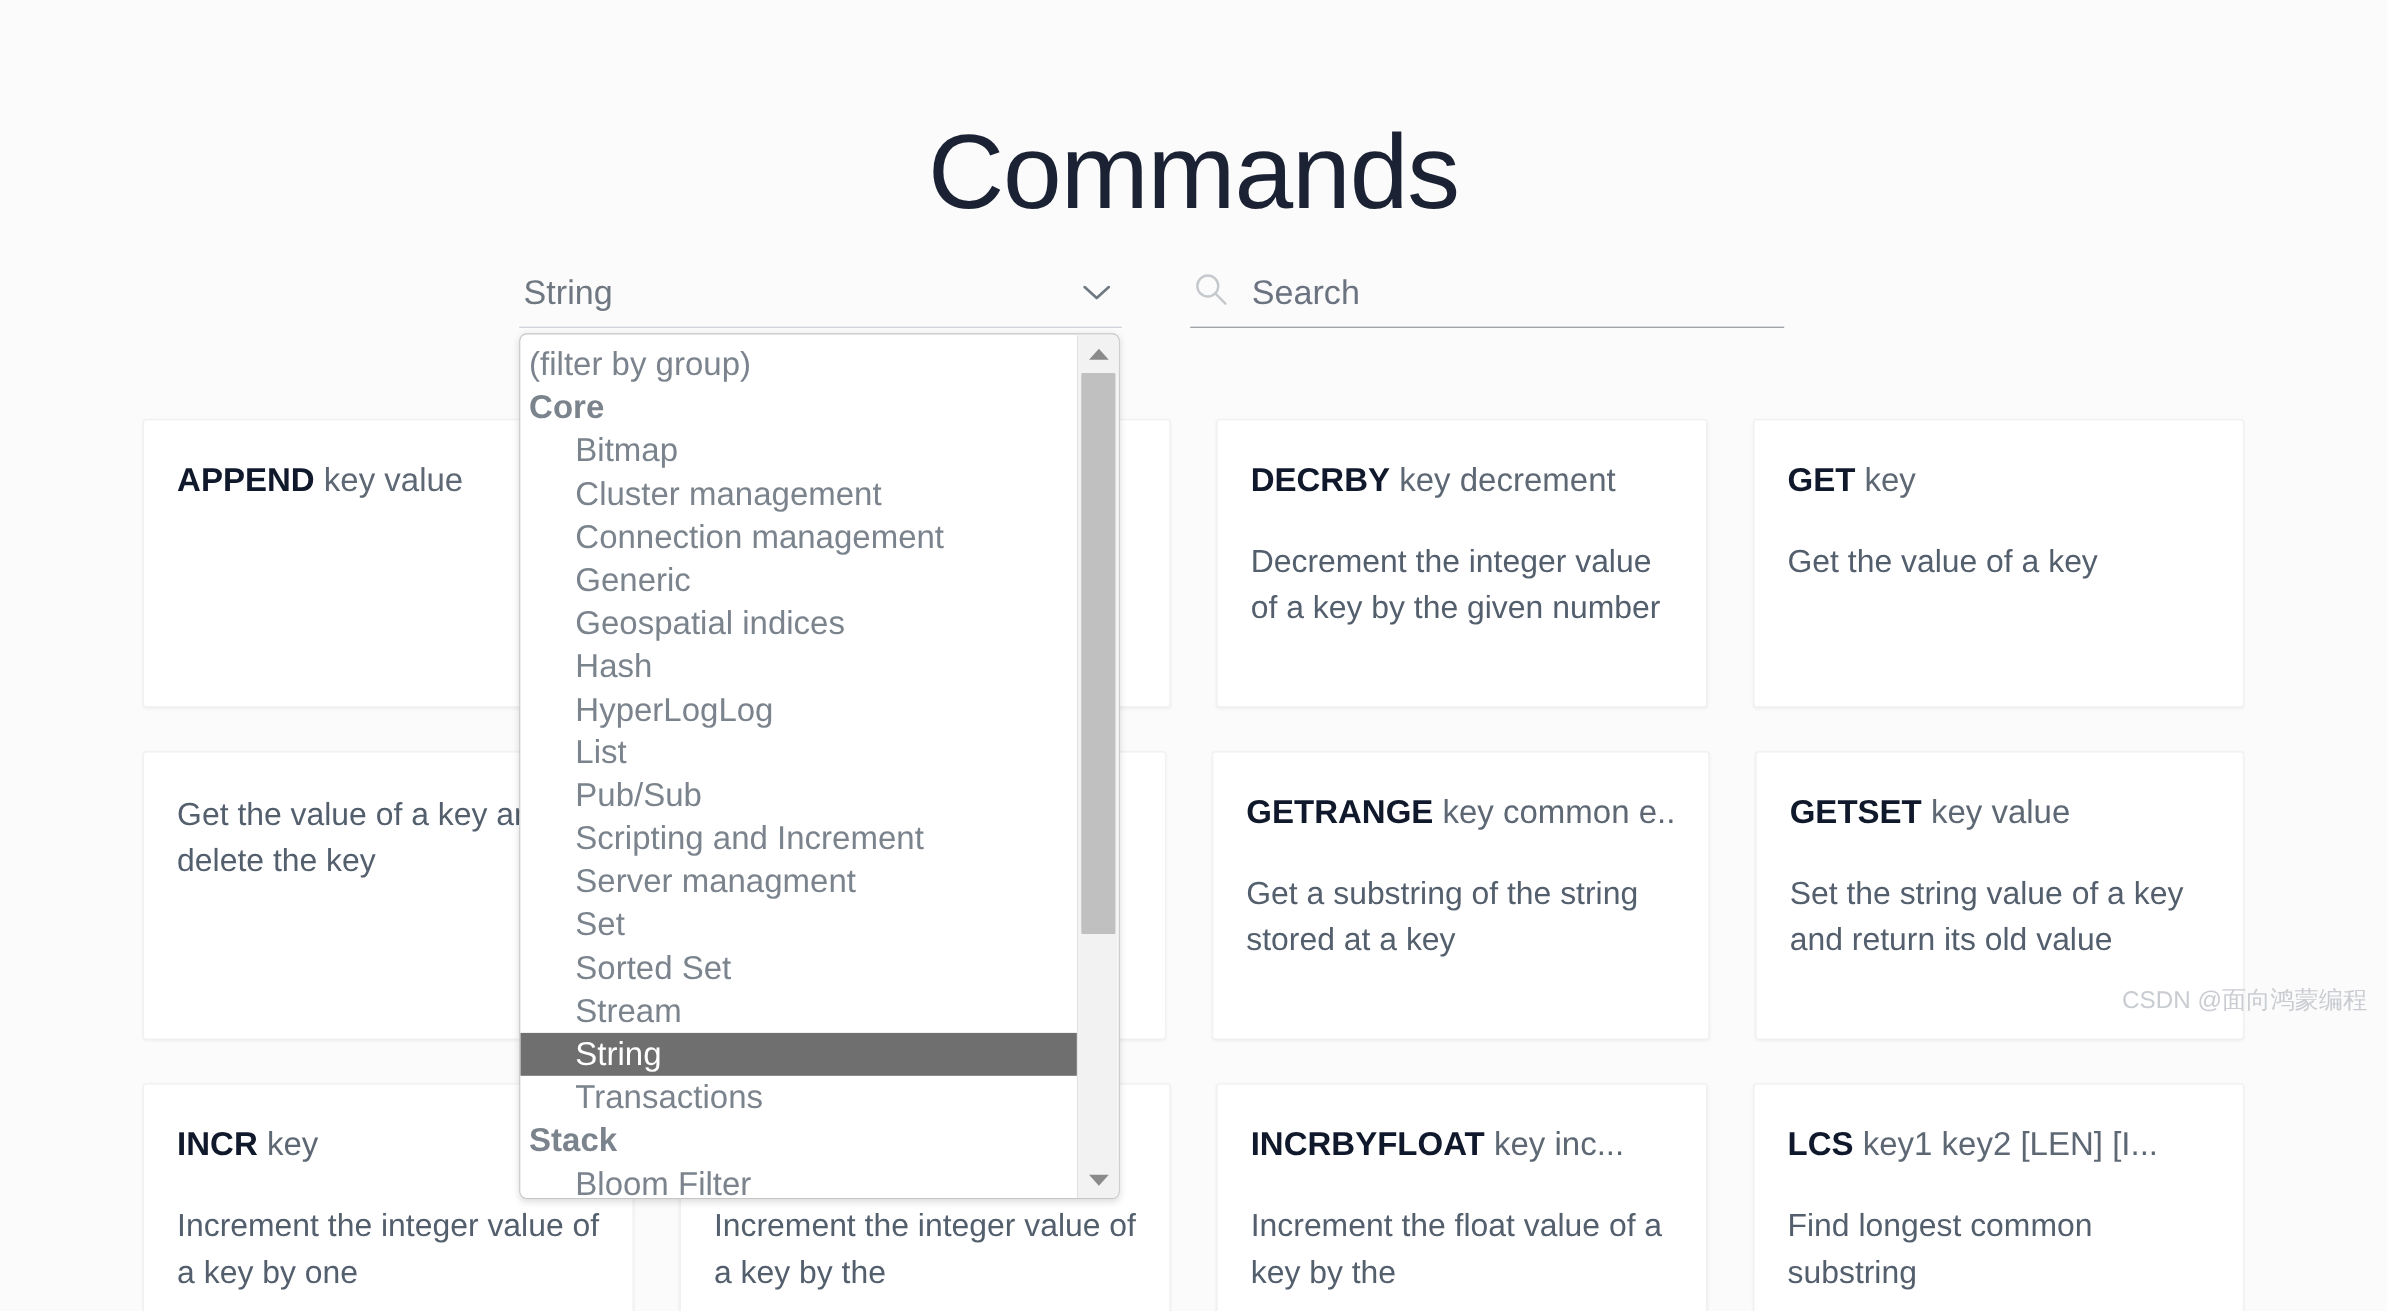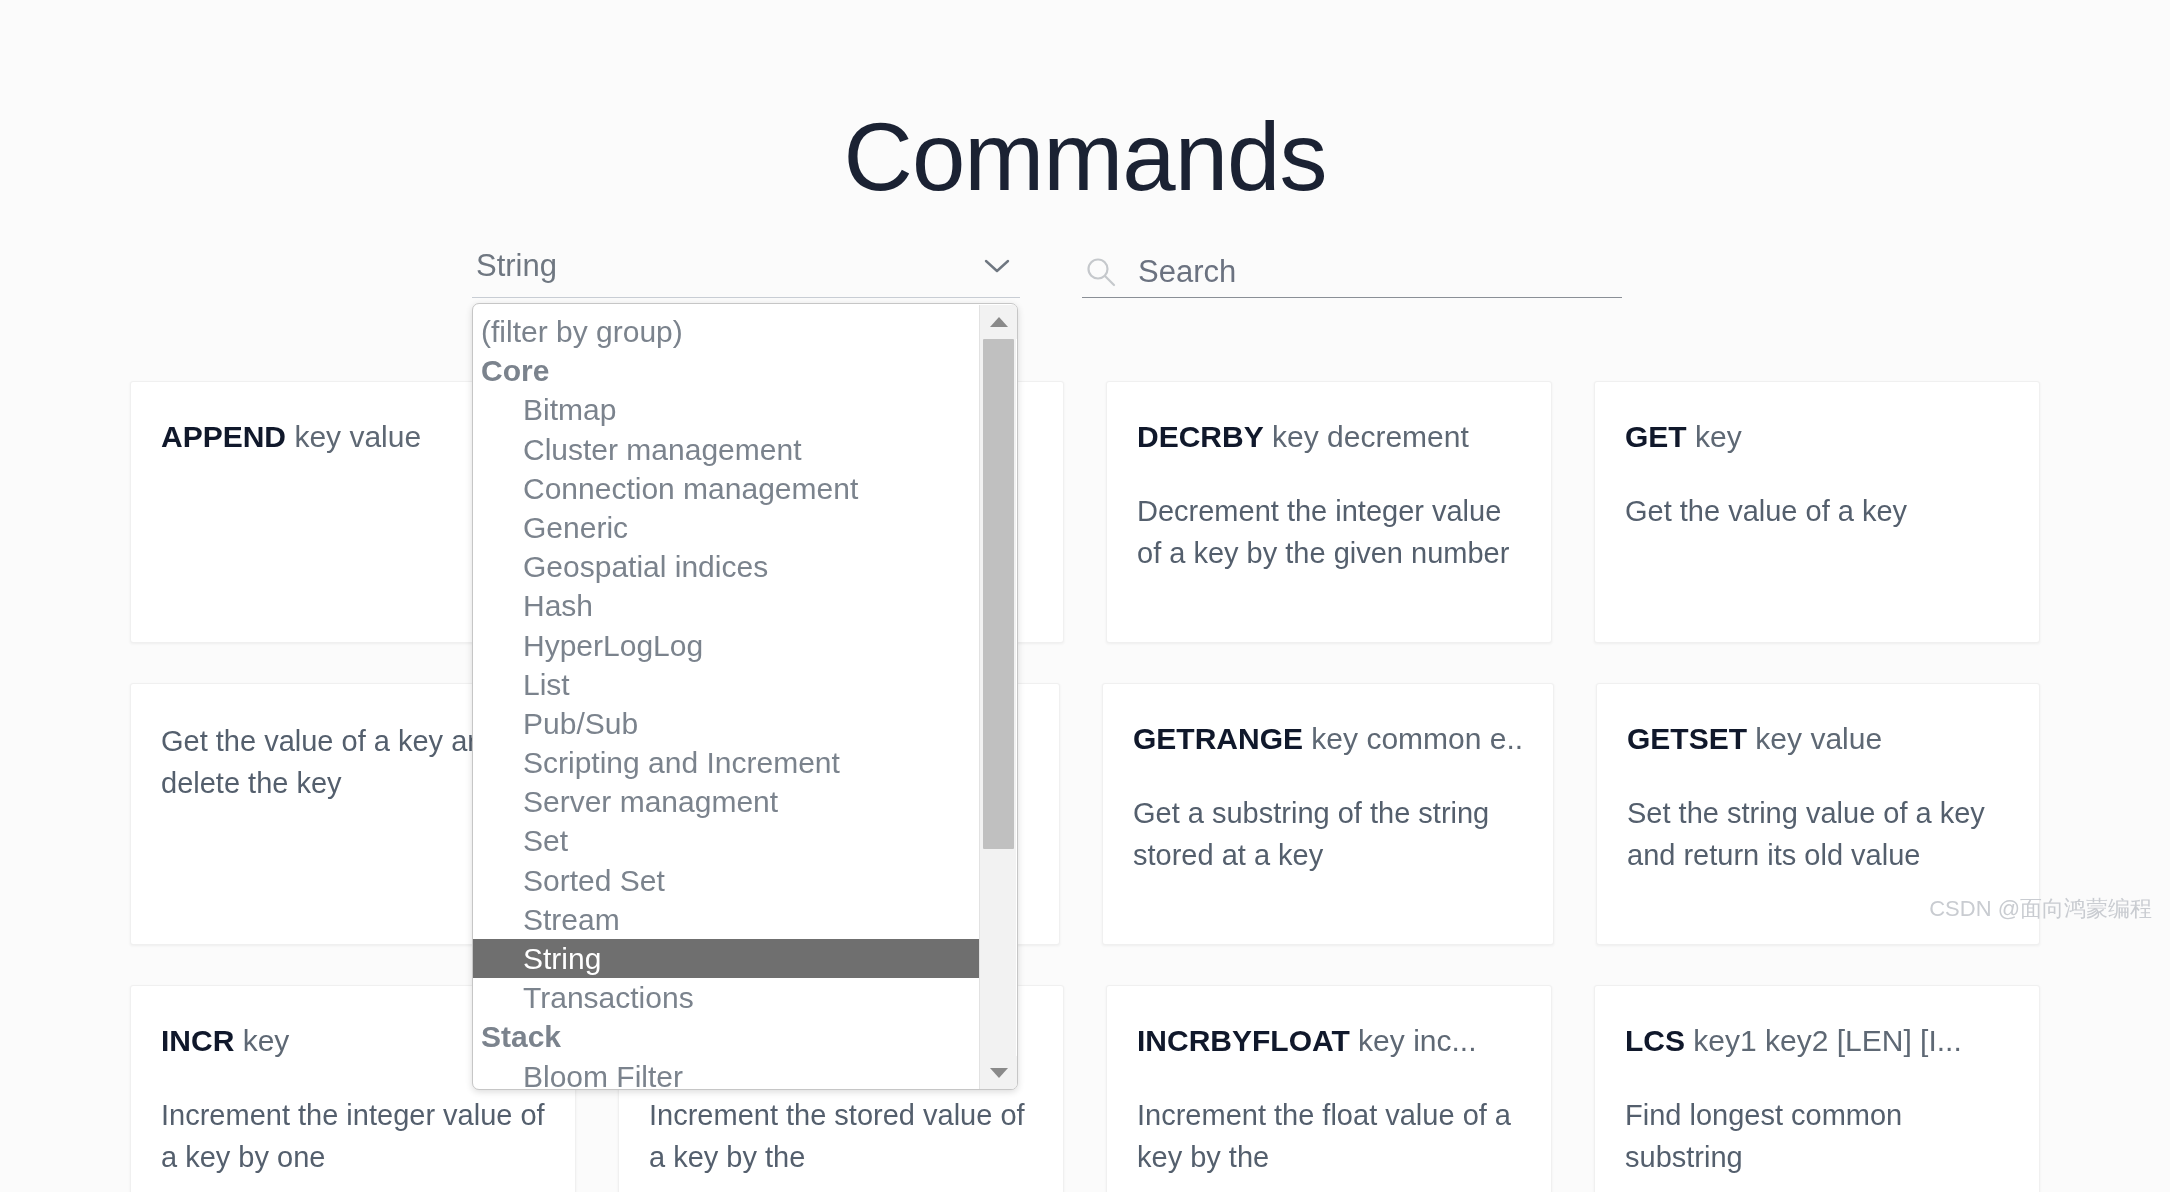--- a/index.html
+++ b/index.html
@@ -53,21 +53,21 @@
     width: 26px; height: 16px;
   }
   .chevron-down svg { display: block; }
 
   .search-field {
     position: absolute;
     left: 1082px; top: 4px;
     width: 540px; height: 52px;
     border-bottom: 1.5px solid #8a8f96;
     display: flex;
-    align-items: center;
+    align-items: flex-start;
   }
   .search-icon {
     width: 34px; height: 34px;
     margin-left: 2px;
     flex: 0 0 auto;
     opacity: .55;
   }
   .search-icon svg { display: block; }
   .search-placeholder {
     margin-left: 20px;
@@ -249,21 +249,21 @@
           <div class="card-desc">Set the string value of a key and return its old value</div>
         </div>
       </div>
       <div class="card-row">
         <div class="card h3">
           <div class="card-title"><span class="cmd">INCR</span> <span class="args">key</span></div>
           <div class="card-desc">Increment the integer value of a key by one</div>
         </div>
         <div class="card h3">
           <div class="card-title"><span class="cmd">INCRBY</span> <span class="args">key increment</span></div>
-          <div class="card-desc">Increment the stored value of a key by the</div>
+          <div class="card-desc">Increment the integer value of a key by the</div>
         </div>
         <div class="card h3">
           <div class="card-title"><span class="cmd">INCRBYFLOAT</span> <span class="args">key inc...</span></div>
           <div class="card-desc">Increment the float value of a key by the</div>
         </div>
         <div class="card h3">
           <div class="card-title"><span class="cmd">LCS</span> <span class="args">key1 key2 [LEN] [I...</span></div>
           <div class="card-desc">Find longest common substring</div>
         </div>
       </div>

